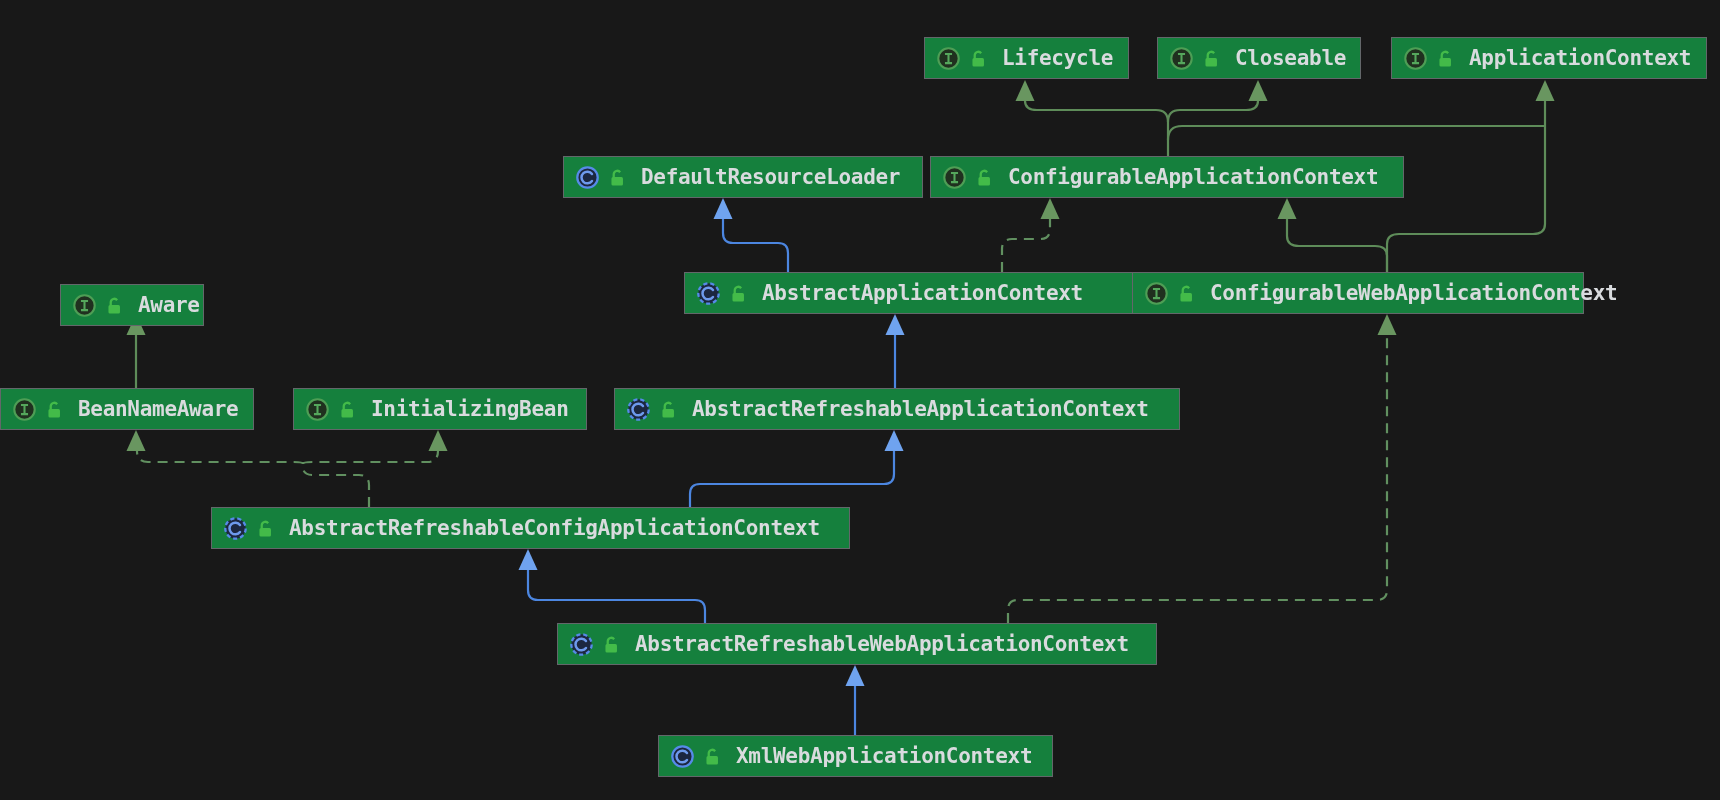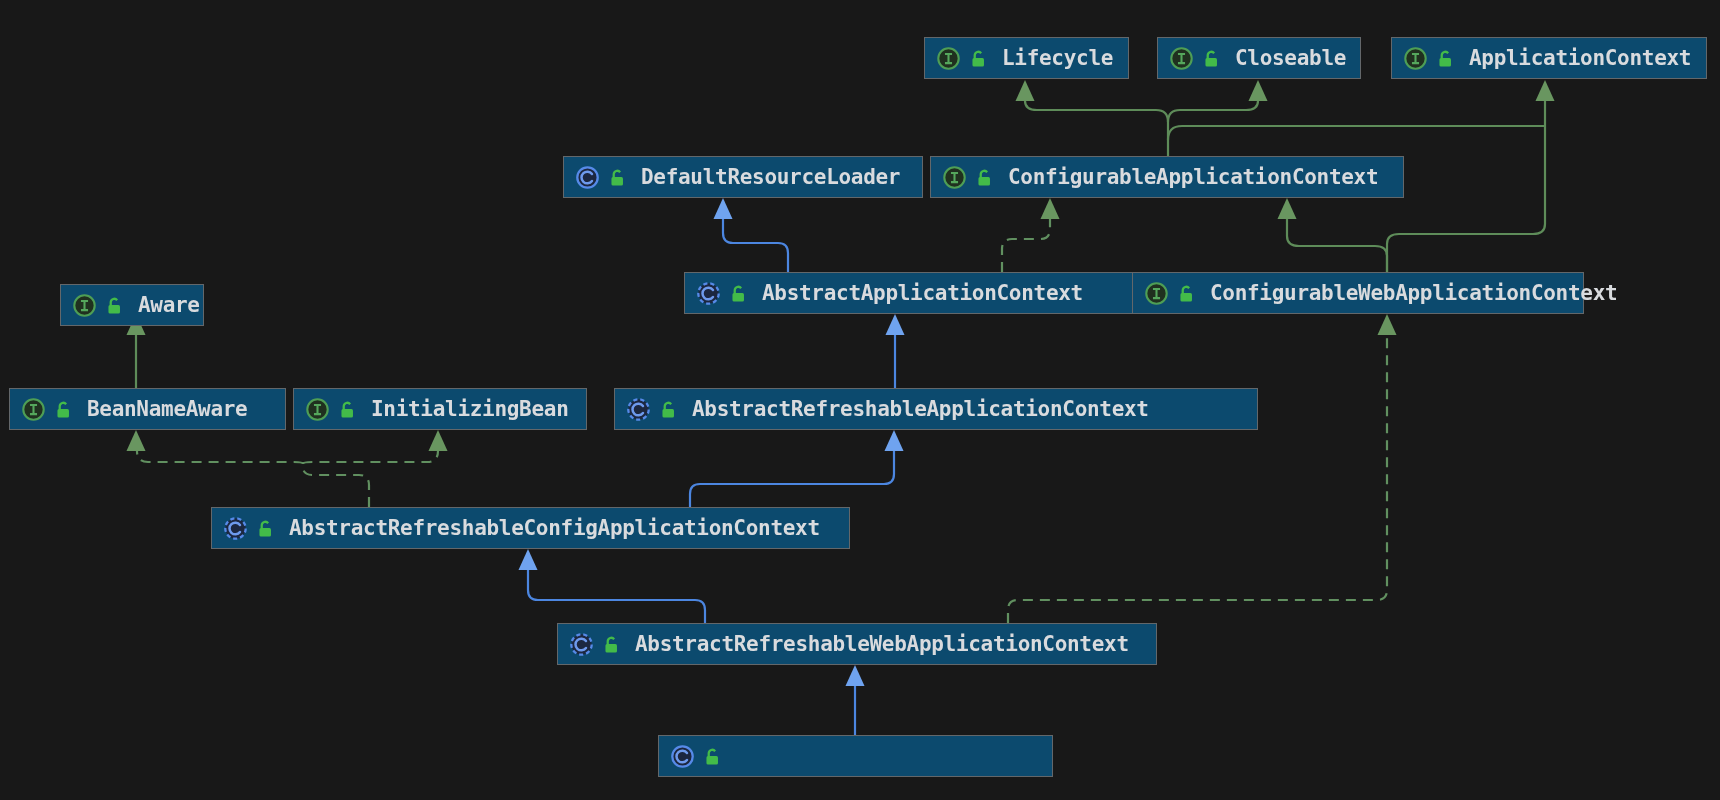--- a/index.html
+++ b/index.html
@@ -4,21 +4,21 @@
 <style>
   html,body{margin:0;padding:0;background:#181818;}
   #canvas{position:relative;width:1720px;height:800px;background:#181818;overflow:hidden;
           font-family:"DejaVu Sans Mono",monospace;}
   #edges{position:absolute;left:0;top:0;}
   .e-blue{stroke:#4C86E0;stroke-width:2.2;fill:none;}
   .e-green{stroke:#5E8C59;stroke-width:2.2;fill:none;}
   .e-green-d{stroke:#619060;stroke-width:2.2;fill:none;stroke-dasharray:10 7;}
   .a-blue{fill:#6FA3EF;stroke:none;}
   .a-green{fill:#699660;stroke:none;}
-  .node{position:absolute;height:42px;box-sizing:border-box;background:#0c4a6e;
+  .node{position:absolute;height:42px;box-sizing:border-box;background:#15803d;
         border:1.5px solid #63676A;display:flex;align-items:center;padding-left:11px;cursor:default;}
   .type-icon{width:25px;height:25px;margin-right:9px;flex:0 0 auto;}
   .lock-icon{width:17px;height:19px;margin-right:15px;flex:0 0 auto;}
   .label{font-size:21px;font-weight:bold;color:#D9DBDE;white-space:nowrap;letter-spacing:-.3px;}
 </style>
 </head>
 <body>
 
 <div id="canvas">
 
@@ -152,41 +152,41 @@
   <div class="node" style="left:1132px;top:272px;width:452px">
     <svg class="type-icon">
         <use href="#ic-interface"></use>
       </svg>
     <svg class="lock-icon">
         <use href="#ic-lock"></use>
       </svg>
     <span class="label">ConfigurableWebApplicationContext</span>
   </div>
 
-  <div class="node" style="left:9px;top:388px;width:277px">
+  <div class="node" style="left:0;top:388px;width:254px">
     <svg class="type-icon">
         <use href="#ic-interface"></use>
       </svg>
     <svg class="lock-icon">
         <use href="#ic-lock"></use>
       </svg>
     <span class="label">BeanNameAware</span>
   </div>
 
   <div class="node" style="left:293px;top:388px;width:294px">
     <svg class="type-icon">
         <use href="#ic-interface"></use>
       </svg>
     <svg class="lock-icon">
         <use href="#ic-lock"></use>
       </svg>
     <span class="label">InitializingBean</span>
   </div>
 
-  <div class="node" style="left:614px;top:388px;width:644px">
+  <div class="node" style="left:614px;top:388px;width:566px">
     <svg class="type-icon">
         <use href="#ic-abstract"></use>
       </svg>
     <svg class="lock-icon">
         <use href="#ic-lock"></use>
       </svg>
     <span class="label">AbstractRefreshableApplicationContext</span>
   </div>
 
   <div class="node" style="left:211px;top:507px;width:639px">
@@ -209,15 +209,16 @@
     <span class="label">AbstractRefreshableWebApplicationContext</span>
   </div>
 
   <div class="node" style="left:658px;top:735px;width:395px">
     <svg class="type-icon">
         <use href="#ic-class"></use>
       </svg>
     <svg class="lock-icon">
         <use href="#ic-lock"></use>
       </svg>
+    <span class="label">XmlWebApplicationContext</span>
   </div>
 
 </div>
 
 </body></html>

